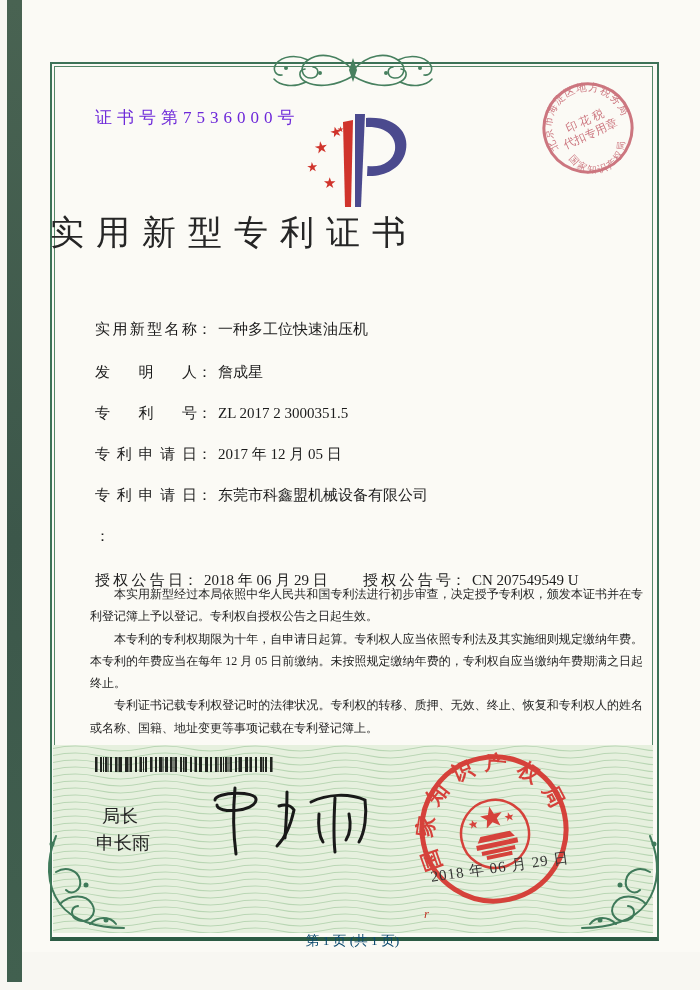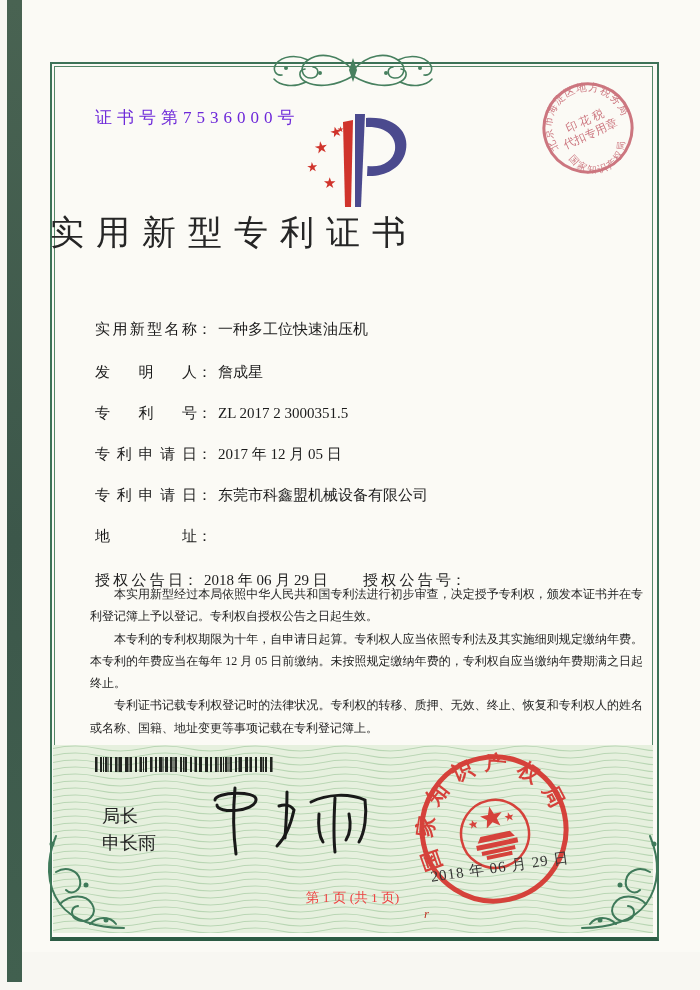--- a/index.html
+++ b/index.html
@@ -42,27 +42,27 @@
   .body-text p{margin:0;text-indent:2em;}
   
   .barcode{left:95px;top:757px;width:178px;height:15px;
     background:
       repeating-linear-gradient(90deg,#20241f 0 2px,rgba(0,0,0,0) 2px 5px),
       repeating-linear-gradient(90deg,#20241f 0 1px,rgba(0,0,0,0) 1px 8px),
       repeating-linear-gradient(90deg,rgba(32,36,31,.55) 0 3px,rgba(0,0,0,0) 3px 11px);}
   
   .director-label{left:102px;top:804px;font-size:18px;color:#222;
     font-family:"Liberation Sans","DejaVu Sans",sans-serif;}
-  .director-name{left:102px;top:831px;font-size:18px;color:#222;
+  .director-name{left:96px;top:831px;font-size:18px;color:#222;
     font-family:"Liberation Sans","DejaVu Sans",sans-serif;}
   
   .seal-date{left:420px;top:858px;width:160px;text-align:center;font-size:15px;
     color:#343434;transform:rotate(-8deg);letter-spacing:1px;}
   
-  .footer{left:50px;top:889px;width:605px;text-align:center;font-size:13.5px;color:#ef4444;}
+  .footer{left:50px;top:932px;width:605px;text-align:center;font-size:13.5px;color:#0c4a6e;}
   .stray-mark{left:424px;top:906px;color:#c0392b;font-size:13px;font-style:italic;}
 </style>
 </head>
 <body>
 
 <div class="abs paper"></div>
 <div class="abs edge-strip"></div>
 <div class="abs frame-outer"></div>
 <div class="abs frame-inner"></div>
 
@@ -169,31 +169,31 @@
   <span class="flabel">专利申请日</span>
     <span class="fcolon">：</span>
   <span class="fvalue">2017 年 12 月 05 日</span>
 </div>
 <div class="frow" style="top:463px">
   <span class="flabel">专利申请日</span>
     <span class="fcolon">：</span>
   <span class="fvalue">东莞市科鑫盟机械设备有限公司</span>
 </div>
 <div class="frow" style="top:504px">
-  <span class="flabel">地址</span>
     <span class="fcolon">：</span>
 </div>
 <div class="frow grant-left" style="top:548px">
   <span class="flabel">授权公告日</span>
     <span class="fcolon">：</span>
   <span class="fvalue">2018 年 06 月 29 日</span>
 </div>
 <div class="frow grant-right" style="top:548px">
   <span class="flabel">授权公告号</span>
     <span class="fcolon">：</span>
+  <span class="fvalue">CN 207549549 U</span>
 </div>
 
 <div class="abs body-text">
   <p>本实用新型经过本局依照中华人民共和国专利法进行初步审查，决定授予专利权，颁发本证书并在专利登记簿上予以登记。专利权自授权公告之日起生效。</p>
   <p>本专利的专利权期限为十年，自申请日起算。专利权人应当依照专利法及其实施细则规定缴纳年费。本专利的年费应当在每年 12 月 05 日前缴纳。未按照规定缴纳年费的，专利权自应当缴纳年费期满之日起终止。</p>
   <p>专利证书记载专利权登记时的法律状况。专利权的转移、质押、无效、终止、恢复和专利权人的姓名或名称、国籍、地址变更等事项记载在专利登记簿上。</p>
 </div>
 
 <div class="abs barcode"></div>
 

